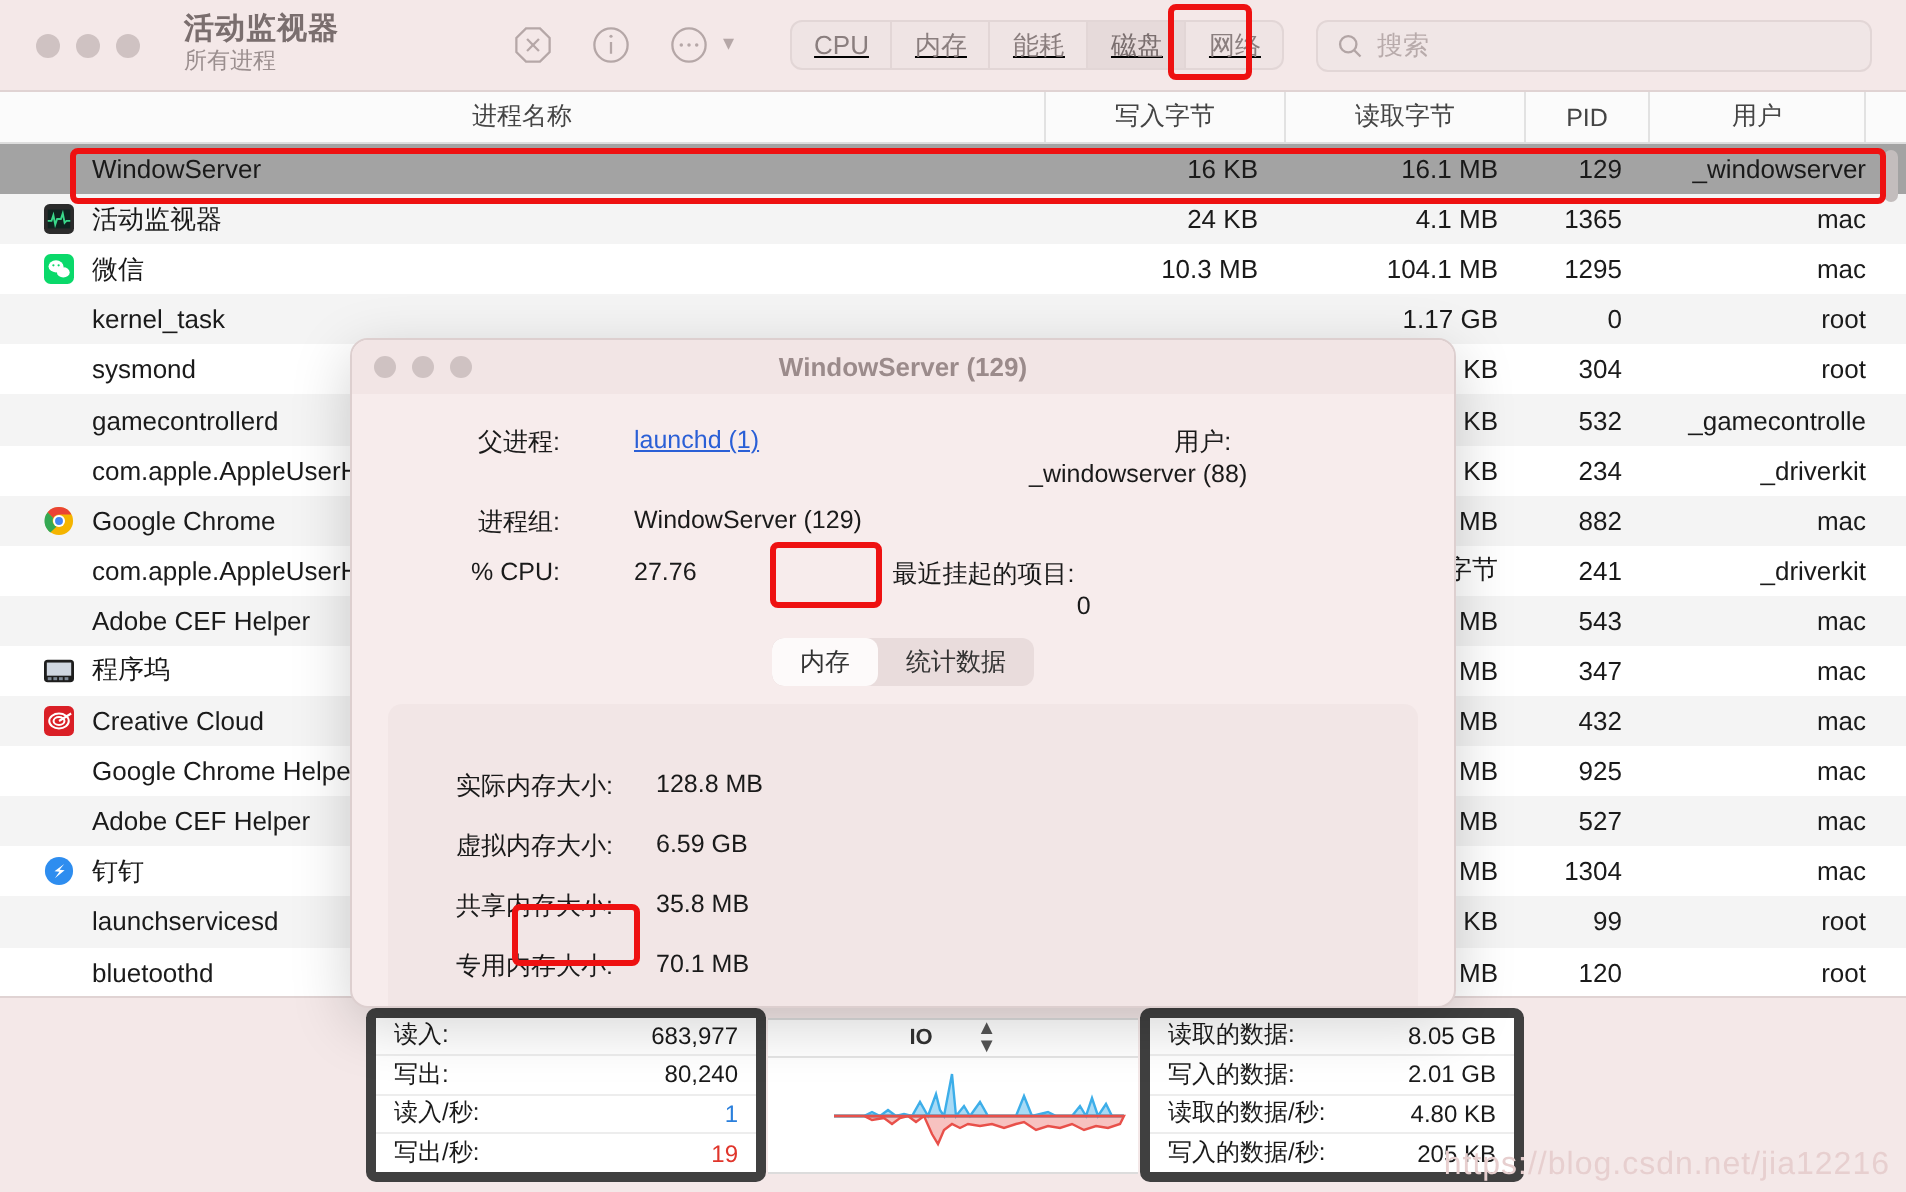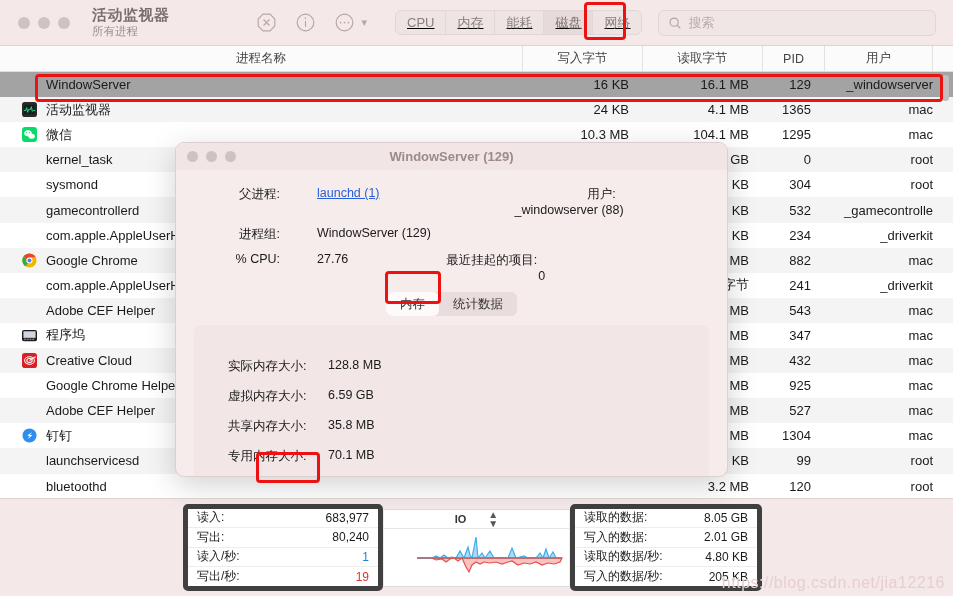--- a/index.html
+++ b/index.html
@@ -207,21 +207,21 @@
     right: 8px; bottom: 4px;
     font-size: 16px;
     color: #e7cfcf;
     letter-spacing: .5px;
     pointer-events: none;
   }
 
   
   .dialog {
     position: absolute;
-    left: 175px; top: 142px;
+    left: 175px; top: 169px;
     width: 553px; height: 335px;
     background: #f7ecec;
     border: 1px solid #ddcfcf;
     border-radius: 9px;
     box-shadow: 0 8px 30px rgba(0,0,0,.18);
     overflow: hidden;
   }
   .dlg-titlebar {
     height: 27px;
     background: #f2e5e5;

